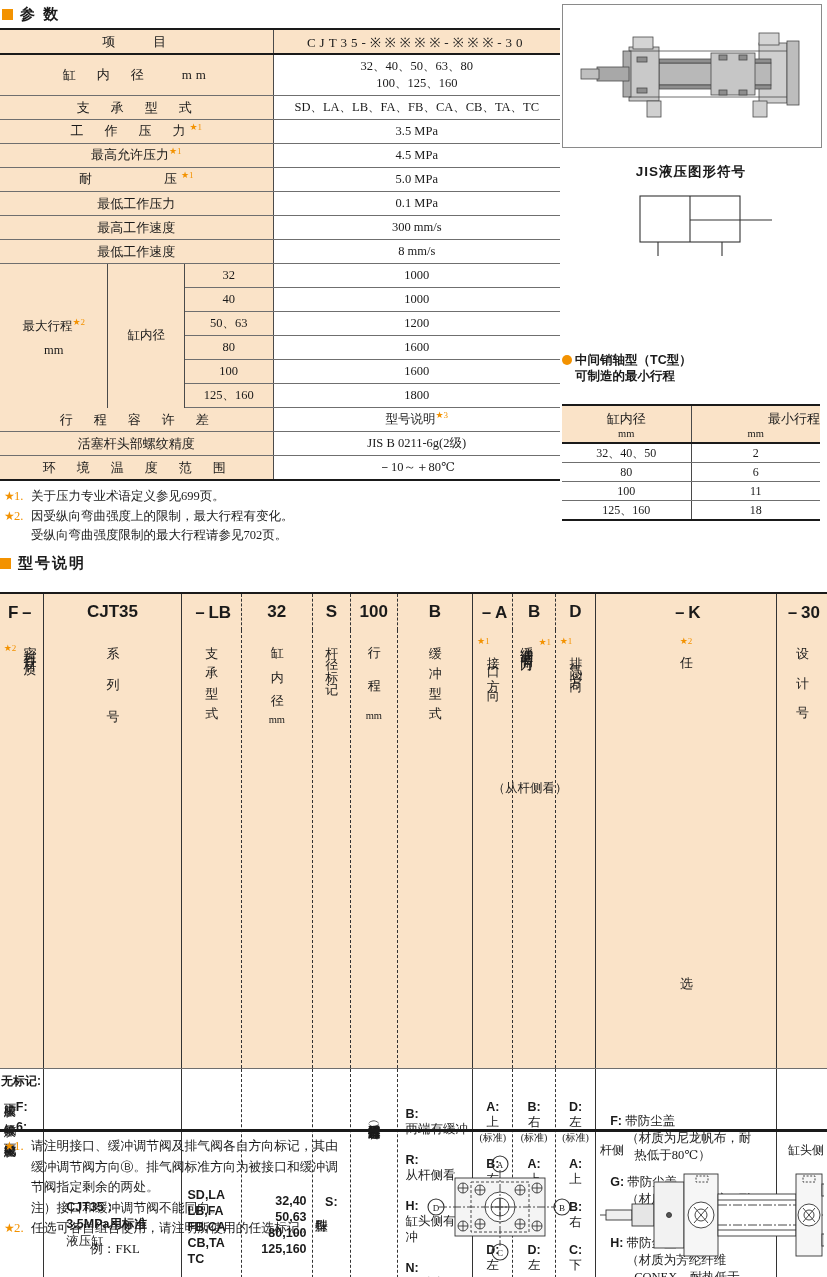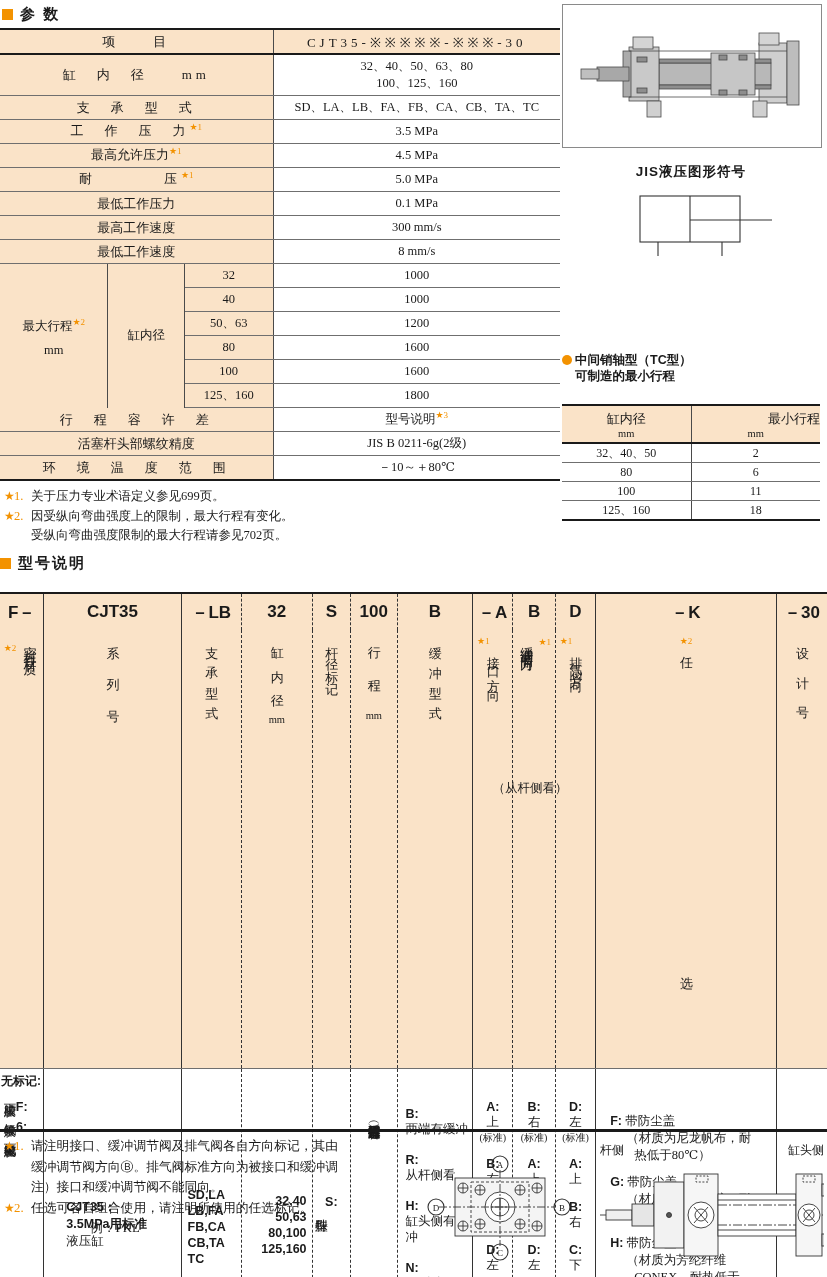--- a/index.html
+++ b/index.html
@@ -495,20 +495,21 @@
 
   <div style="position:absolute;left:0;top:1129px;width:827px;height:2.5px;background:#1a1a1a;"></div>
 
   <div id="m-notes">
     <div class="note-row">
       <span class="note-star">★</span>
       <span class="note-num" style="color:#F39200;">1.</span>
       <span class="note-txt">请注明接口、缓冲调节阀及排气阀各自方向标记，其由</span>
     </div>
     <div class="note-cont">缓冲调节阀方向Ⓑ。排气阀标准方向为被接口和缓冲调</div>
+    <div class="note-cont">节阀指定剩余的两处。</div>
     <div class="note-cont">注）接口和缓冲调节阀不能同向。</div>
     <div class="note-row">
       <span class="note-star">★</span>
       <span class="note-num" style="color:#F39200;">2.</span>
       <span class="note-txt">任选可各自组合使用，请注明所使用的任选标记。</span>
     </div>
     <div style="margin-left:86px;">例：FKL</div>
   </div>
 
   <div id="draw-left">

